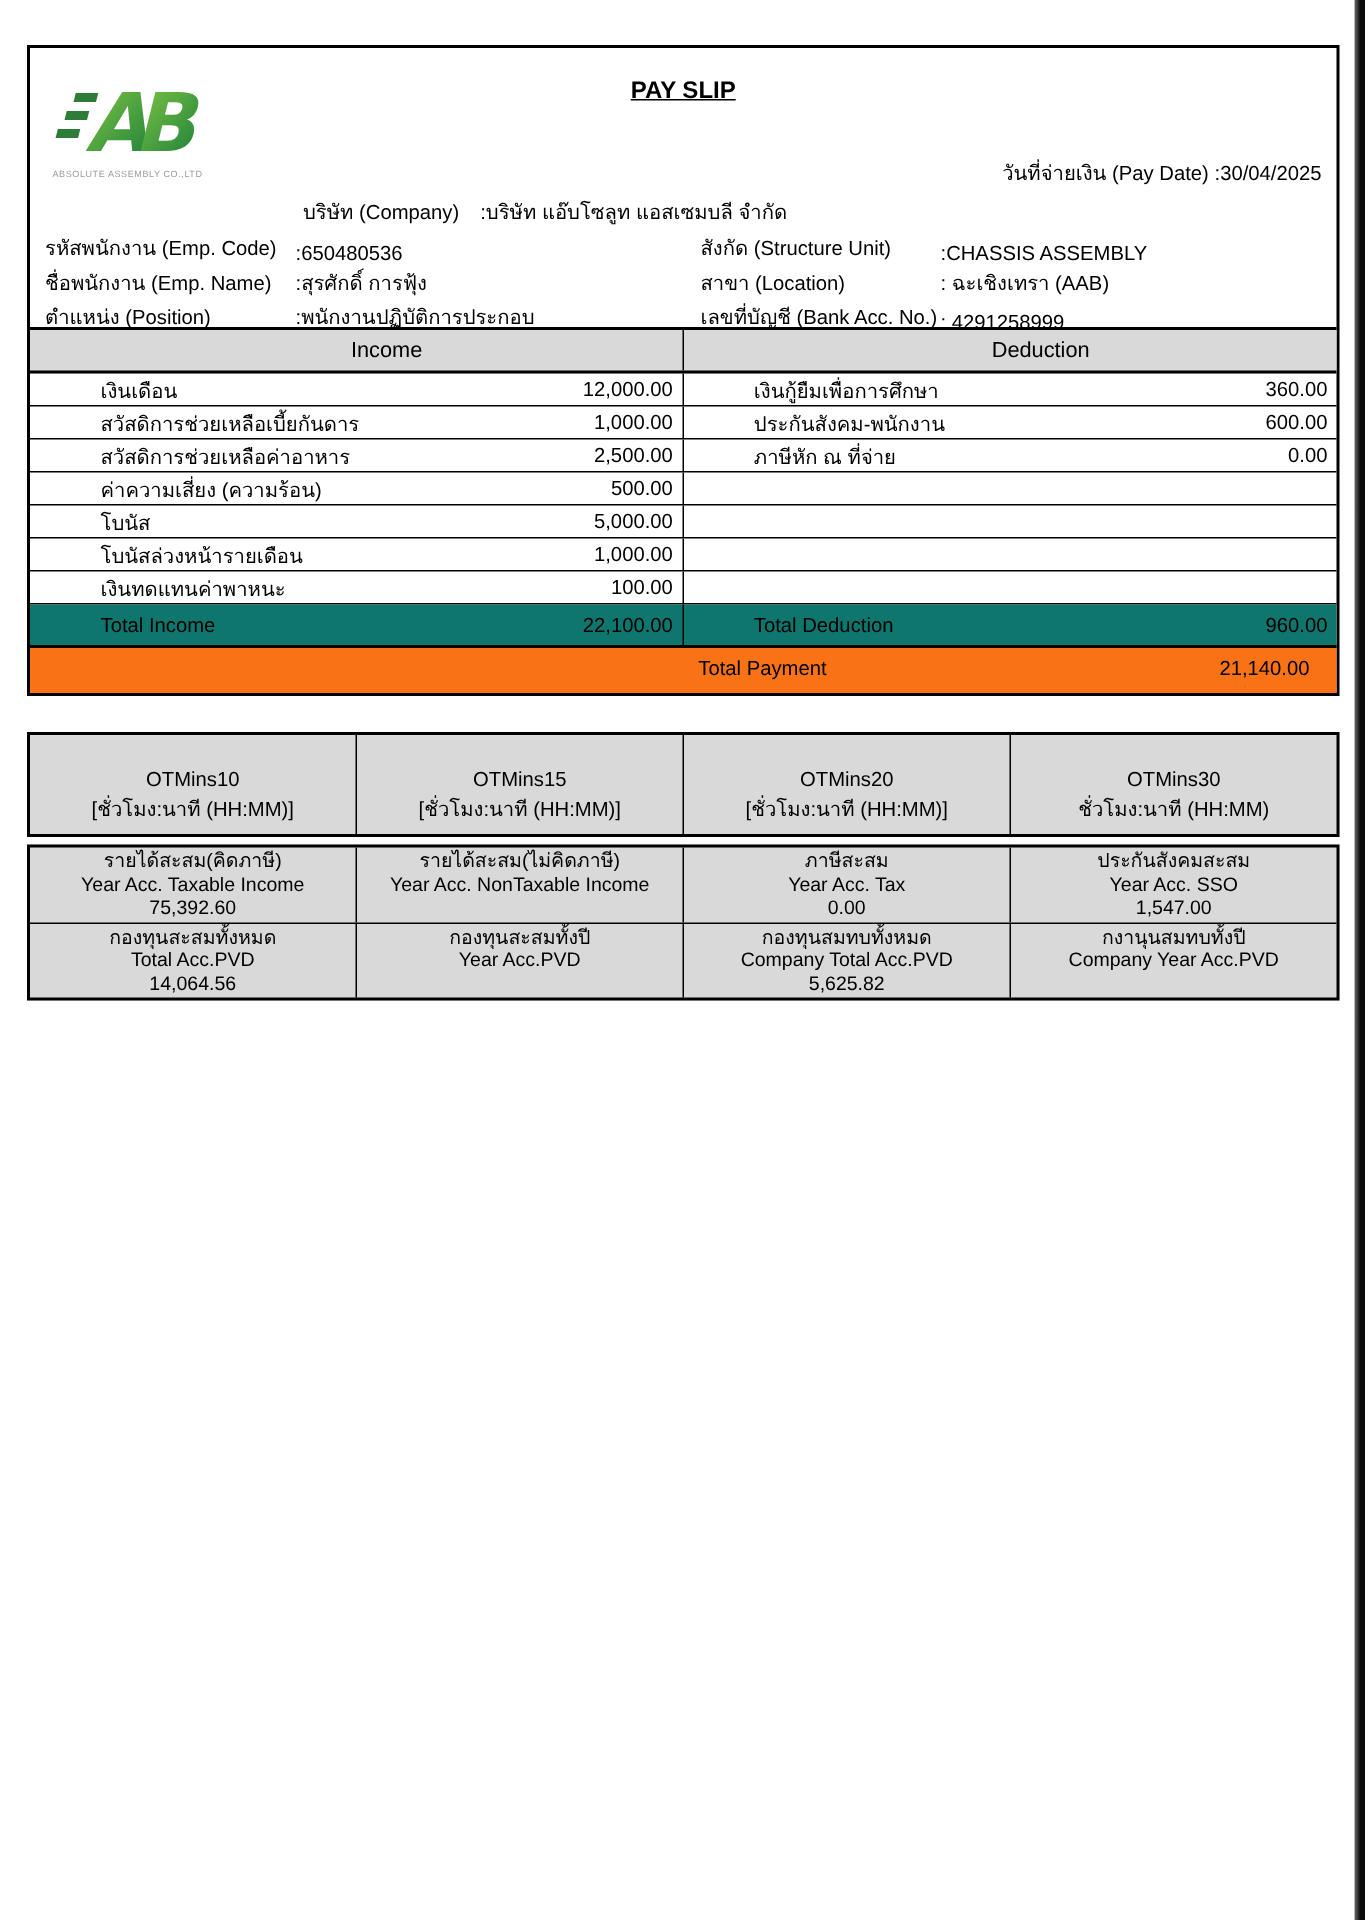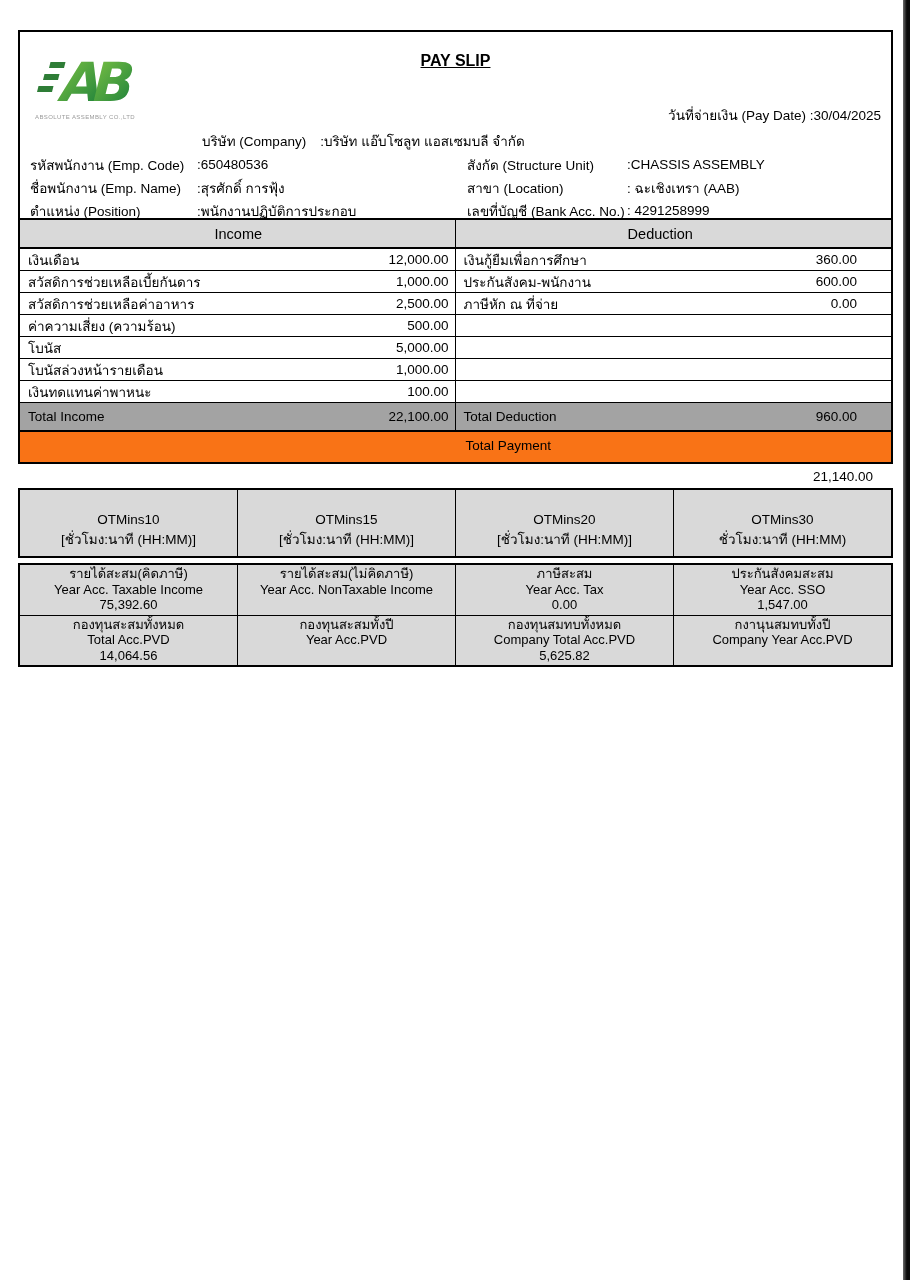--- a/index.html
+++ b/index.html
@@ -25,38 +25,39 @@
     position:absolute; left:0; right:0; top:20px; text-align:center;
     font-size:16px; font-weight:bold;
   }
   .doc-title span { text-decoration:underline; }
   .paydate-line { position:absolute; right:10px; top:72px; }
   .company-line { position:absolute; left:182px; top:98px; display:flex; }
   .company-line .lbl { margin-right:14px; }
   .info-col { position:absolute; top:121px; }
   .info-col.left  { left:10px; }
   .info-col.right { left:447px; }
-  .info-row { display:flex; height:23px; align-items:center; }
+  .info-row { display:flex; height:23px; align-items:flex-end; }
   .info-col.left  .info-lbl { width:167px; }
   .info-col.right .info-lbl { width:160px; }
   
   .pd-table { border-top:2px solid #000; font-size:13.5px; }
   .pd-row { display:flex; height:22px; border-bottom:1px solid #000; }
   .pd-row.head { height:29px; background:#d9d9d9; border-bottom:2px solid #000; }
   .pd-row.head .pd-cell { justify-content:center; font-size:14.5px; }
   .pd-cell {
     width:50%; display:flex; justify-content:space-between; align-items:center;
     padding:0 6px 0 8px;
+    margin-left:39px;
   }
   .pd-cell.first { border-right:1px solid #000; }
-  .pd-cell.ded { padding-right:34px; }
-  .pd-row.total { height:29px; background:#a3a3a3; border-bottom:2px solid #000; }
+  .pd-cell.ded { padding-right:6px; }
+  .pd-row.total { height:29px; background:#0f766e; border-bottom:2px solid #000; }
   .pd-row.payment { height:30px; background:#f97316; border-bottom:none; position:relative; }
   .pd-row.payment .pay-lbl { position:absolute; left:calc(50% + 10px); top:6px; }
-  .pd-row.payment .pay-amt { position:absolute; right:18px; top:6px;margin-top:31px; }
+  .pd-row.payment .pay-amt { position:absolute; right:18px; top:6px; }
   
   .ot-box {
     position:absolute; left:18px; top:488px; width:875px; height:70px;
     border:2px solid #000; display:flex; background:#d9d9d9;
   }
   .ot-cell {
     flex:1; text-align:center; padding-top:20px; font-size:13.5px; line-height:20px;
     border-right:1px solid #000;
   }
   .ot-cell:last-child { border-right:none; }

